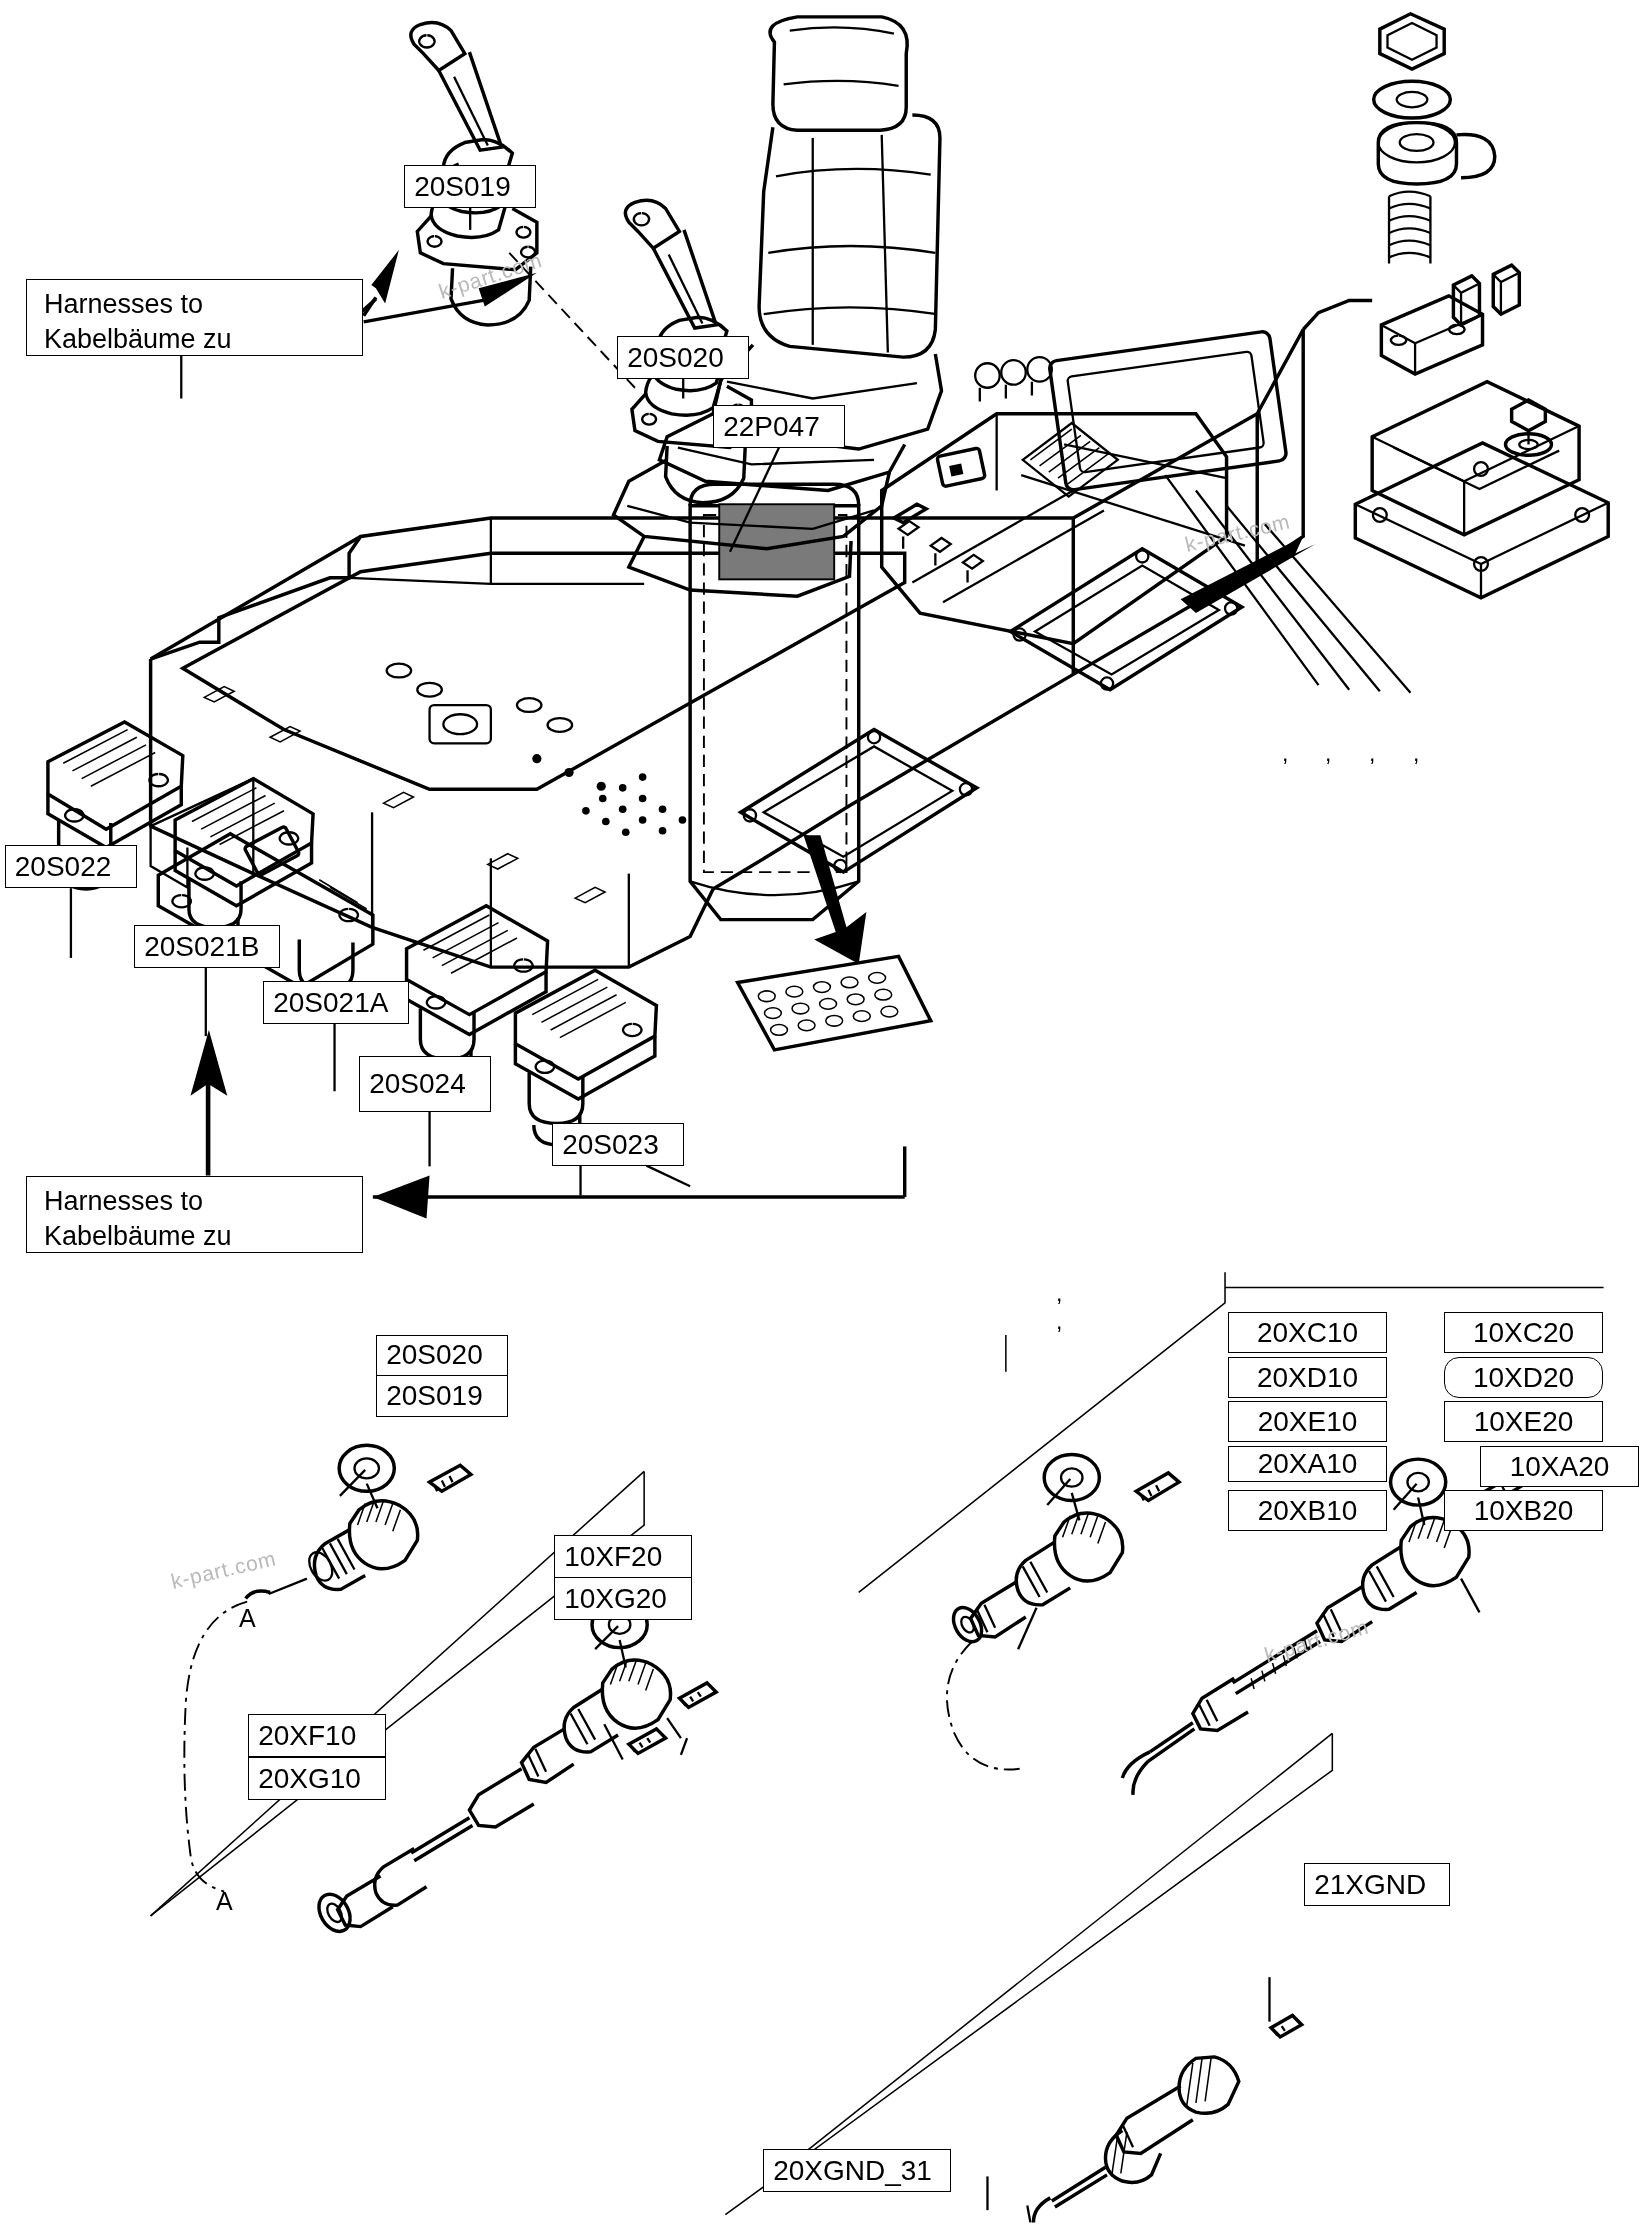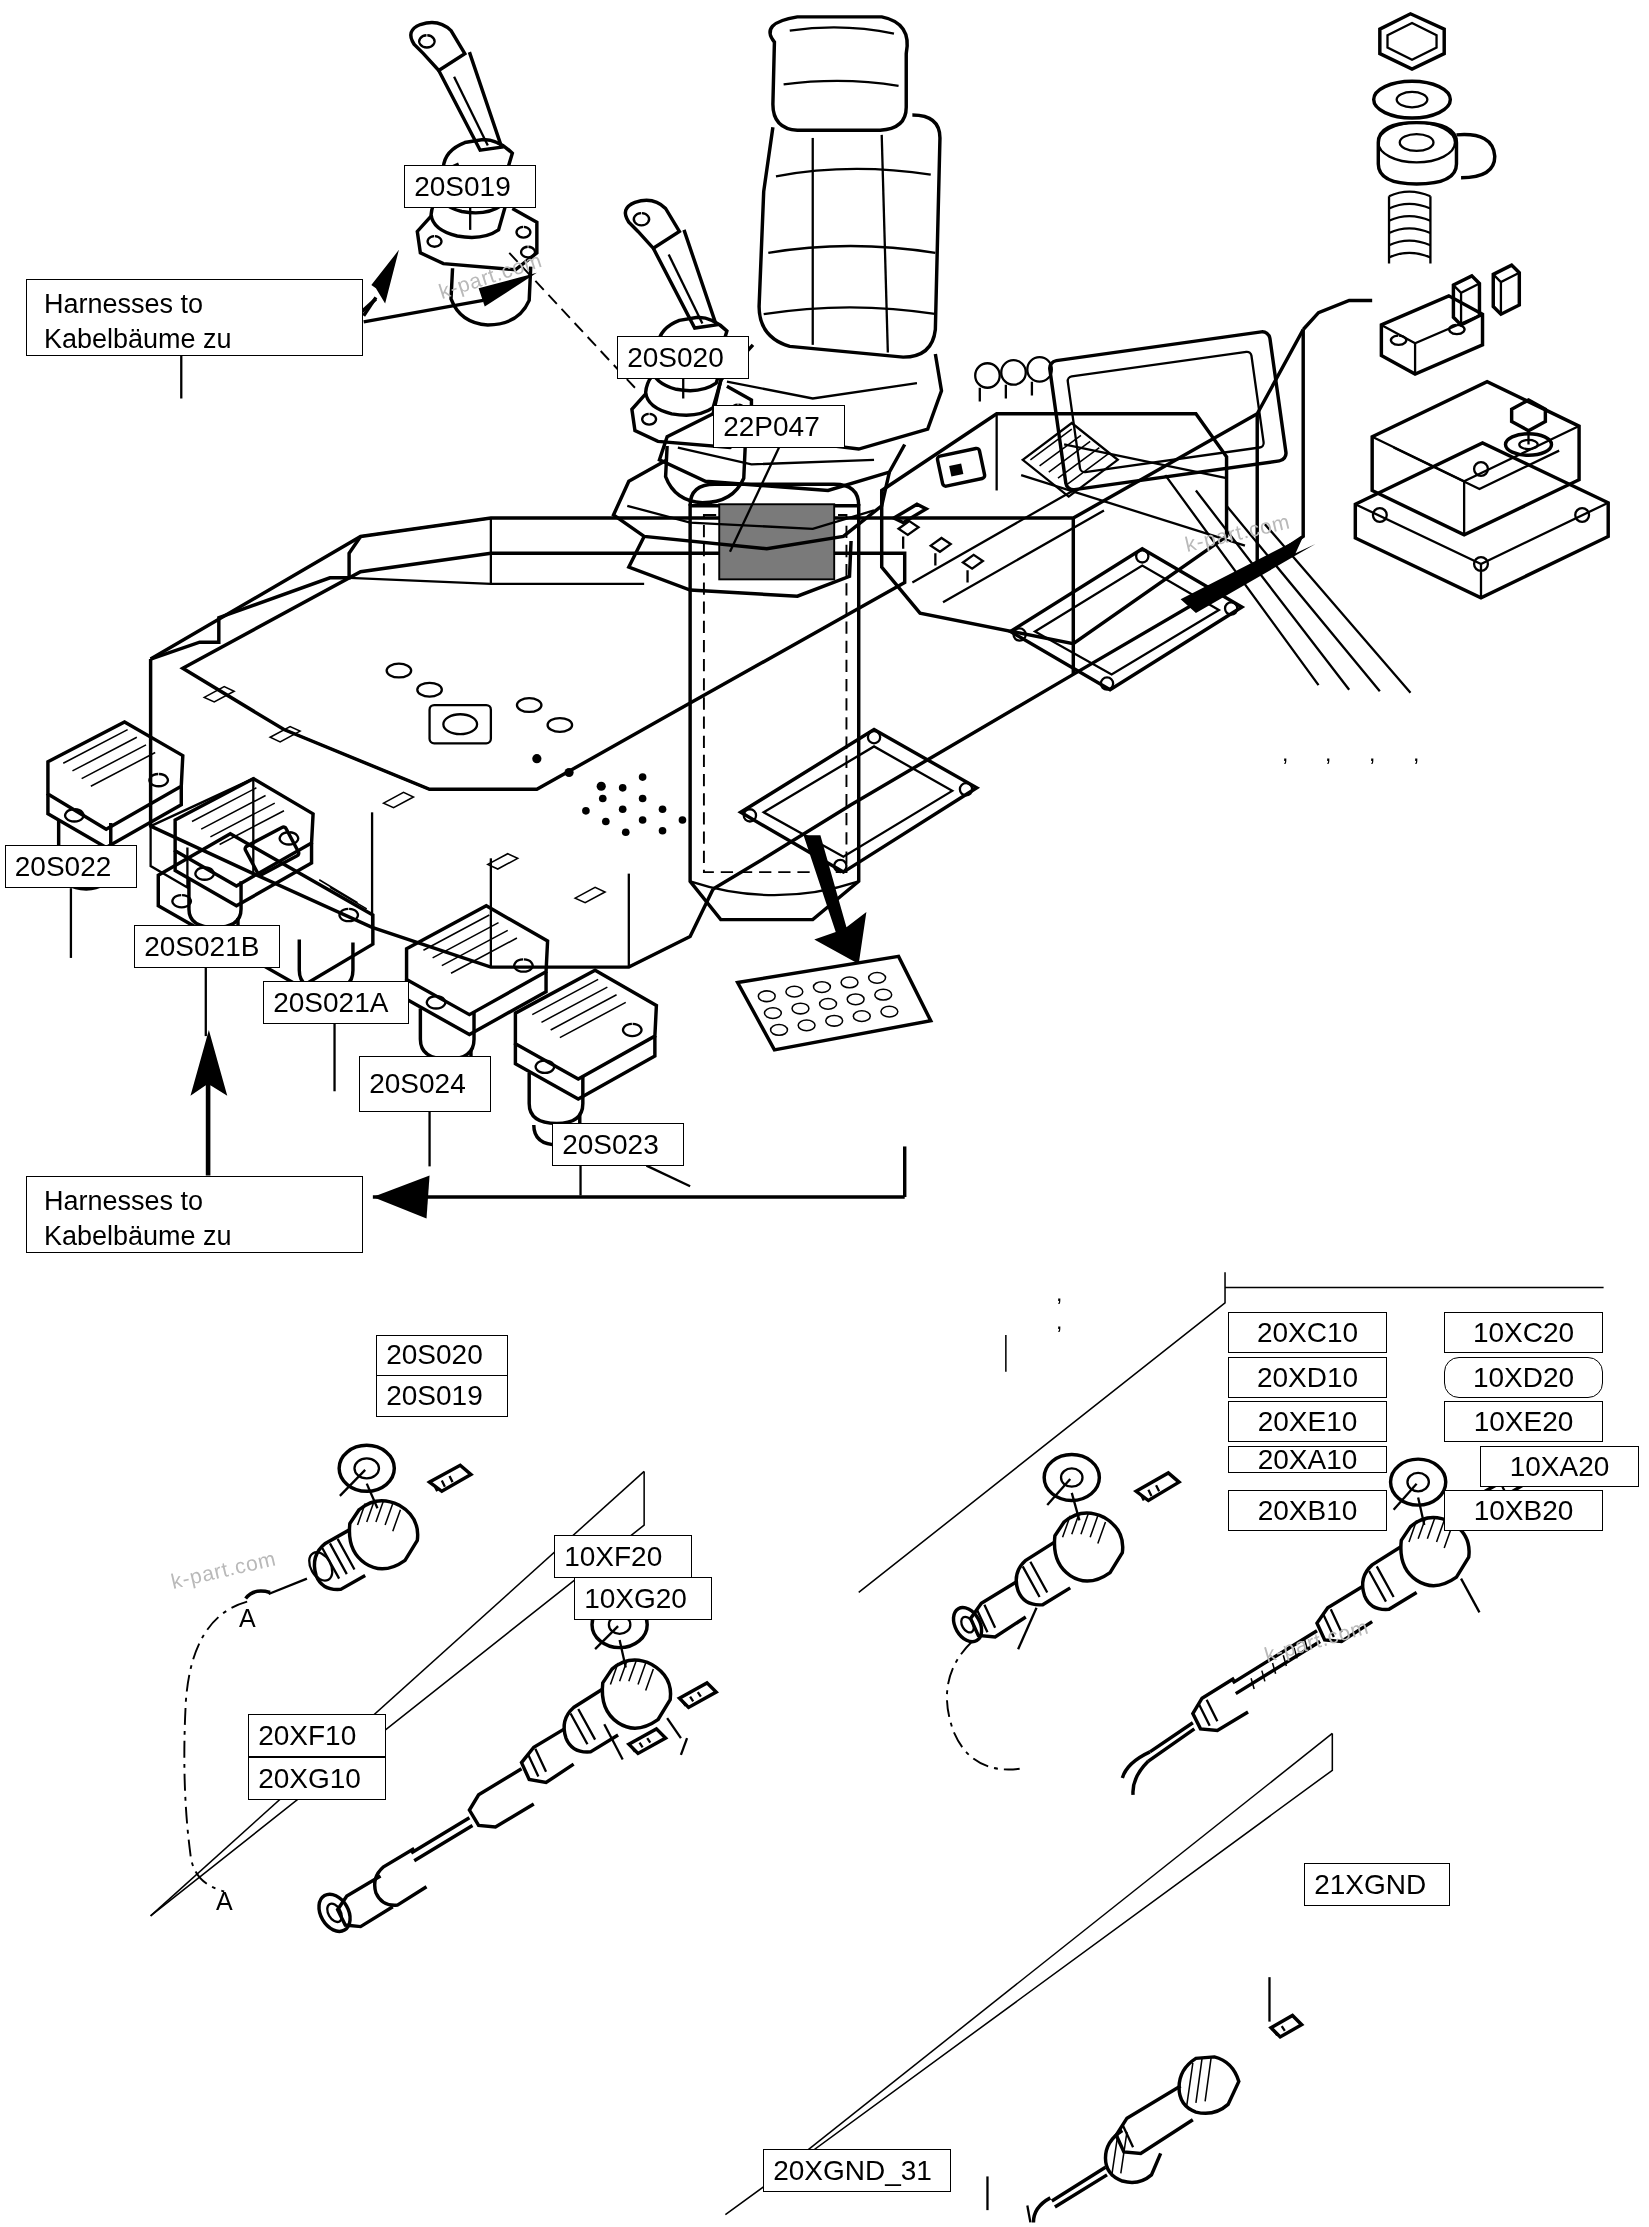--- a/index.html
+++ b/index.html
@@ -582,33 +582,33 @@
       </div>
       <div class="lbl" style="left: 404px; top: 165px; width: 132px; height: 43px;">20S019</div>
       <div class="lbl" style="left: 617px; top: 336px; width: 132px; height: 43px;">20S020</div>
       <div class="lbl" style="left: 713px; top: 405px; width: 132px; height: 43px;">22P047</div>
       <div class="lbl" style="left: 4.6px; top: 845px; width: 132px; height: 43px;">20S022</div>
       <div class="lbl" style="left: 134px; top: 925px; width: 146px; height: 43px;">20S021B</div>
       <div class="lbl" style="left: 263px; top: 981px; width: 146px; height: 43px;">20S021A</div>
       <div class="lbl" style="left: 359px; top: 1056px; width: 132px; height: 56px;">20S024</div>
       <div class="lbl" style="left: 514px; top: 1123px; width: 132px; height: 43px; margin-left: 38px;">20S023</div>
       <div class="lbl" style="left: 554px; top: 1535px; width: 138px; height: 43px;">10XF20</div>
-      <div class="lbl" style="left: 554px; top: 1577px; width: 138px; height: 43px; margin-left: 20px;">10XG20</div>
+      <div class="lbl" style="left: 554px; top: 1577px; width: 138px; height: 43px;">10XG20</div>
       <div class="lbl" style="left: 248px; top: 1714px; width: 138px; height: 43px;">20XF10</div>
       <div class="lbl" style="left: 248px; top: 1757px; width: 138px; height: 43px;">20XG10</div>
       <div class="lbl" style="left: 1304px; top: 1863px; width: 146px; height: 43px;">21XGND</div>
       <div class="lbl" style="left: 763px; top: 2149px; width: 188px; height: 43px;">20XGND_31</div>
       <div class="lbl stack" style="left: 376px; top: 1335px; width: 132px;">
         <div>20S020</div>
         <div>20S019</div>
       </div>
       <div class="lbl" style="left: 1228px; top: 1312px; width: 159px; height: 41px; justify-content: center;">20XC10</div>
       <div class="lbl" style="left: 1228px; top: 1357px; width: 159px; height: 41px; justify-content: center;">20XD10</div>
       <div class="lbl" style="left: 1228px; top: 1401px; width: 159px; height: 41px; justify-content: center;">20XE10</div>
-      <div class="lbl" style="left: 1228px; top: 1446px; width: 159px; height: 27px; justify-content: center;">20XA10</div>
+      <div class="lbl" style="left: 1228px; top: 1446px; width: 159px; height: 36px; justify-content: center;">20XA10</div>
       <div class="lbl" style="left: 1228px; top: 1490px; width: 159px; height: 41px; justify-content: center;">20XB10</div>
       <div class="lbl" style="left: 1444px; top: 1312px; width: 159px; height: 41px; justify-content: center;">10XC20</div>
       <div class="lbl" style="left: 1444px; top: 1357px; width: 159px; height: 41px; justify-content: center; border-radius: 15px;">10XD20</div>
       <div class="lbl" style="left: 1444px; top: 1401px; width: 159px; height: 41px; justify-content: center;">10XE20</div>
       <div class="lbl" style="left: 1480px; top: 1446px; width: 159px; height: 41px; justify-content: center;">10XA20</div>
       <div class="lbl" style="left: 1444px; top: 1490px; width: 159px; height: 41px; justify-content: center;">10XB20</div>
       <div class="letterA" style="left: 239px; top: 1604px;">A</div>
       <div class="letterA" style="left: 216px; top: 1887px;">A</div>
       <div class="tinycomma" style="left: 1282px; top: 740px;">,</div>
       <div class="tinycomma" style="left: 1325px; top: 740px;">,</div>

